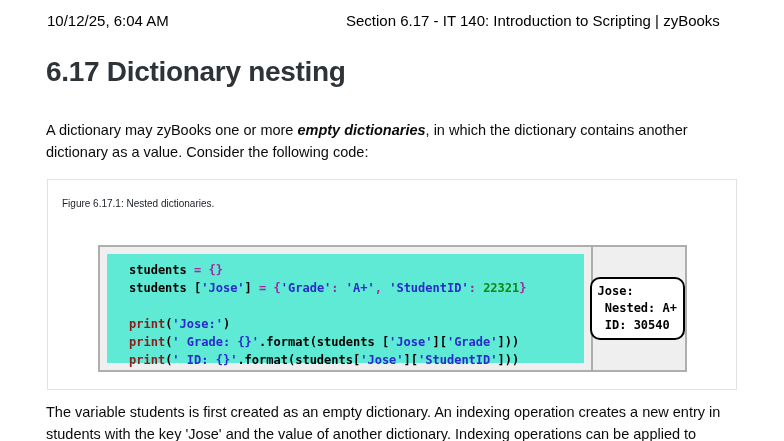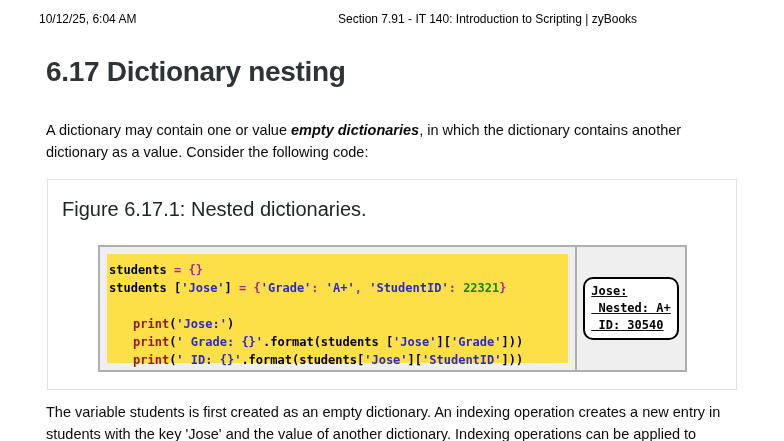--- a/index.html
+++ b/index.html
@@ -1,72 +1,72 @@
 <!DOCTYPE html>
 <html style="--kw: #941919; --str: #2929cc; --num: #118811; --op: #a227a2; --panelbg: #efefef; --panelborder: #aeaeae; --figborder: #e2e2e2;"><head>
 <meta charset="utf-8">
 <style>
   * { margin:0; padding:0; box-sizing:border-box; }
   html,body { background:#ffffff; }
   body { width:784px; height:441px; overflow:hidden;
          font-family:"Liberation Sans", sans-serif; color:#111; }
   .page { position:relative; width:784px; height:441px; background:#fff; }
 
-  .print-header { position:absolute; top:12px; left:8px; right:0; height:14px;
-                  font-size:12px; color:#000; }
+  .print-header { position:absolute; top:12px; left:16px; right:0; height:14px;
+                  font-size:15px; color:#000; }
   .ph-date  { position:absolute; left:31px; top:0; }
   .ph-title { position:absolute; left:330px; top:0; }
 
   h1.section-title { position:absolute; left:46px; top:56px;
         font-size:28px; font-weight:bold; color:#2e3338; letter-spacing:-0.3px; }
 
   .intro { position:absolute; left:46px; top:119px; width:700px;
            font-size:14.5px; line-height:22px; color:#0b0b0b; }
   .intro i { font-weight:bold; }
 
   .figure { position:absolute; left:47px; top:179px; width:690px; height:211px;
             border:1px solid var(--figborder); background:#fff; }
-  .caption { position:absolute; left:14px; top:18px; font-size:20px; color:#20252a; }
+  .caption { position:absolute; left:14px; top:18px; font-size:10px; color:#20252a; }
 
   .container { position:absolute; left:50px; top:65px; width:589px; height:127px;
                display:flex; border:2px solid var(--panelborder);
                background:var(--panelbg); }
   .code-cell { flex:1; padding:7px; }
-  .code { background:#fde047; width:100%; height:100%; padding:7px 2px;
+  .code { background:#5eead4; width:100%; height:100%; padding:7px 22px;
           font-family:"DejaVu Sans Mono", monospace; font-size:12px;
           font-weight:bold; line-height:18px; white-space:pre; color:#000; }
-  .tok-k { color:var(--kw);margin-left:24px; }
+  .tok-k { color:var(--kw); }
   .tok-s { color:var(--str); }
   .tok-n { color:var(--num);margin-top:46px; }
   .tok-o { color:var(--op); }
   .tok-p { color:#000; }
 
-  .out-cell { width:110px; border-left:2px solid var(--panelborder);
-              display:flex; align-items:center; justify-content:center;text-decoration:underline; }
+  .out-cell { width:94px; border-left:2px solid var(--panelborder);
+              display:flex; align-items:center; justify-content:flex-end; }
   .out-box { border:2px solid #000; border-radius:10px; background:#fff;
              padding:4px 6px; font-family:"DejaVu Sans Mono", monospace;
              font-size:12px; font-weight:bold; line-height:17px;
              white-space:pre; color:#000; }
 
   .bodytext { position:absolute; left:46px; top:401px; width:712px;
               font-size:14.5px; line-height:22px; color:#0b0b0b; }
 </style>
 </head>
 <body>
 
 <div class="page">
 
   <div class="print-header">
     <span class="ph-date">10/12/25, 6:04 AM</span>
-    <span class="ph-title">Section 7.91 - IT 140: Introduction to Scripting | zyBooks</span>
+    <span class="ph-title">Section 6.17 - IT 140: Introduction to Scripting | zyBooks</span>
   </div>
 
   <h1 class="section-title">6.17 Dictionary nesting</h1>
 
-  <p class="intro"><span>A dictionary may contain one or value </span><i>empty dictionaries</i><span>, in which the dictionary contains another dictionary as a value. Consider the following code:</span></p>
+  <p class="intro"><span>A dictionary may zyBooks one or more </span><i>empty dictionaries</i><span>, in which the dictionary contains another dictionary as a value. Consider the following code:</span></p>
 
   <div class="figure">
     <div class="caption">Figure 6.17.1: Nested dictionaries.</div>
     <div class="container">
       <div class="code-cell">
         <div class="code"><div><span class="tok-p">students </span><span class="tok-o">=</span><span class="tok-p"> </span><span class="tok-o">{}</span></div><div><span class="tok-p">students [</span><span class="tok-s">'Jose'</span><span class="tok-p">] </span><span class="tok-o">=</span><span class="tok-p"> </span><span class="tok-o">{</span><span class="tok-s">'Grade'</span><span class="tok-o">:</span><span class="tok-p"> </span><span class="tok-s">'A+'</span><span class="tok-o">,</span><span class="tok-p"> </span><span class="tok-s">'StudentID'</span><span class="tok-o">:</span><span class="tok-p"> </span><span class="tok-n">22321</span><span class="tok-o">}</span></div><div>&nbsp;</div><div><span class="tok-k">print</span><span class="tok-p">(</span><span class="tok-s">'Jose:'</span><span class="tok-p">)</span></div><div><span class="tok-k">print</span><span class="tok-p">(</span><span class="tok-s">' Grade: {}'</span><span class="tok-p">.format(students [</span><span class="tok-s">'Jose'</span><span class="tok-p">][</span><span class="tok-s">'Grade'</span><span class="tok-p">]))</span></div><div><span class="tok-k">print</span><span class="tok-p">(</span><span class="tok-s">' ID: {}'</span><span class="tok-p">.format(students[</span><span class="tok-s">'Jose'</span><span class="tok-p">][</span><span class="tok-s">'StudentID'</span><span class="tok-p">]))</span></div></div>
       </div>
       <div class="out-cell">
         <div class="out-box"><div>Jose:</div><div> Nested: A+</div><div> ID: 30540</div></div>
       </div>

